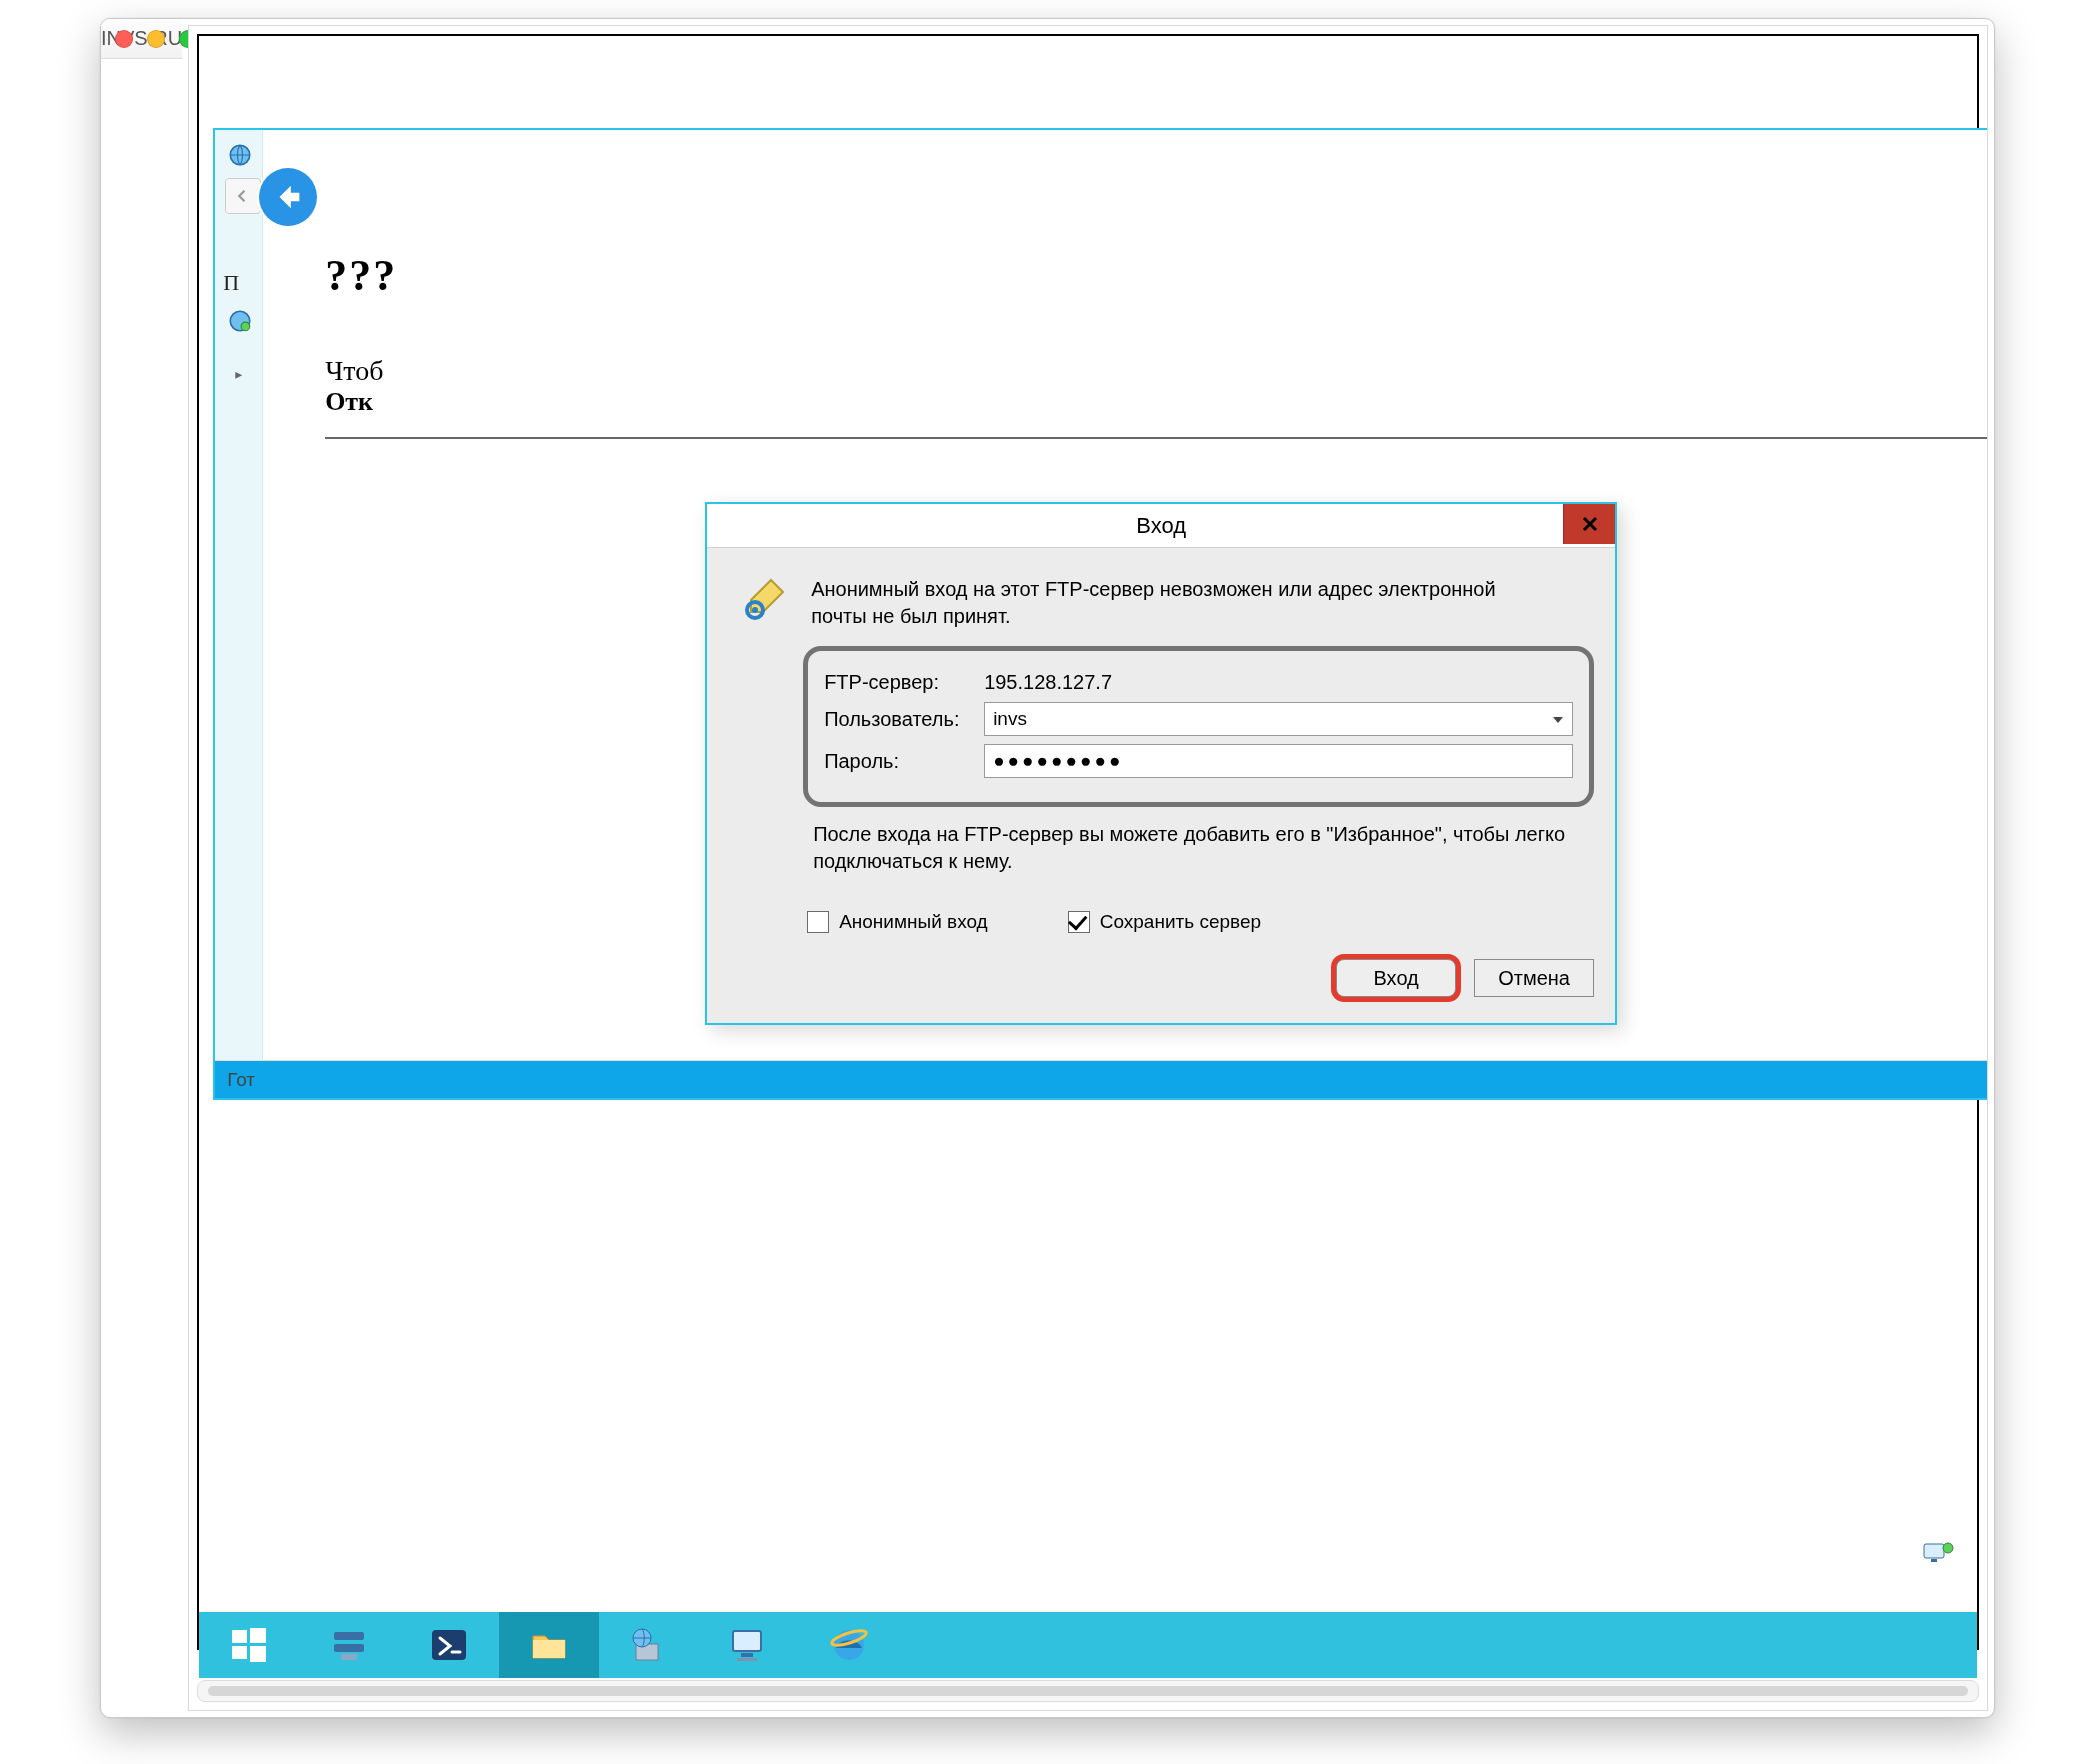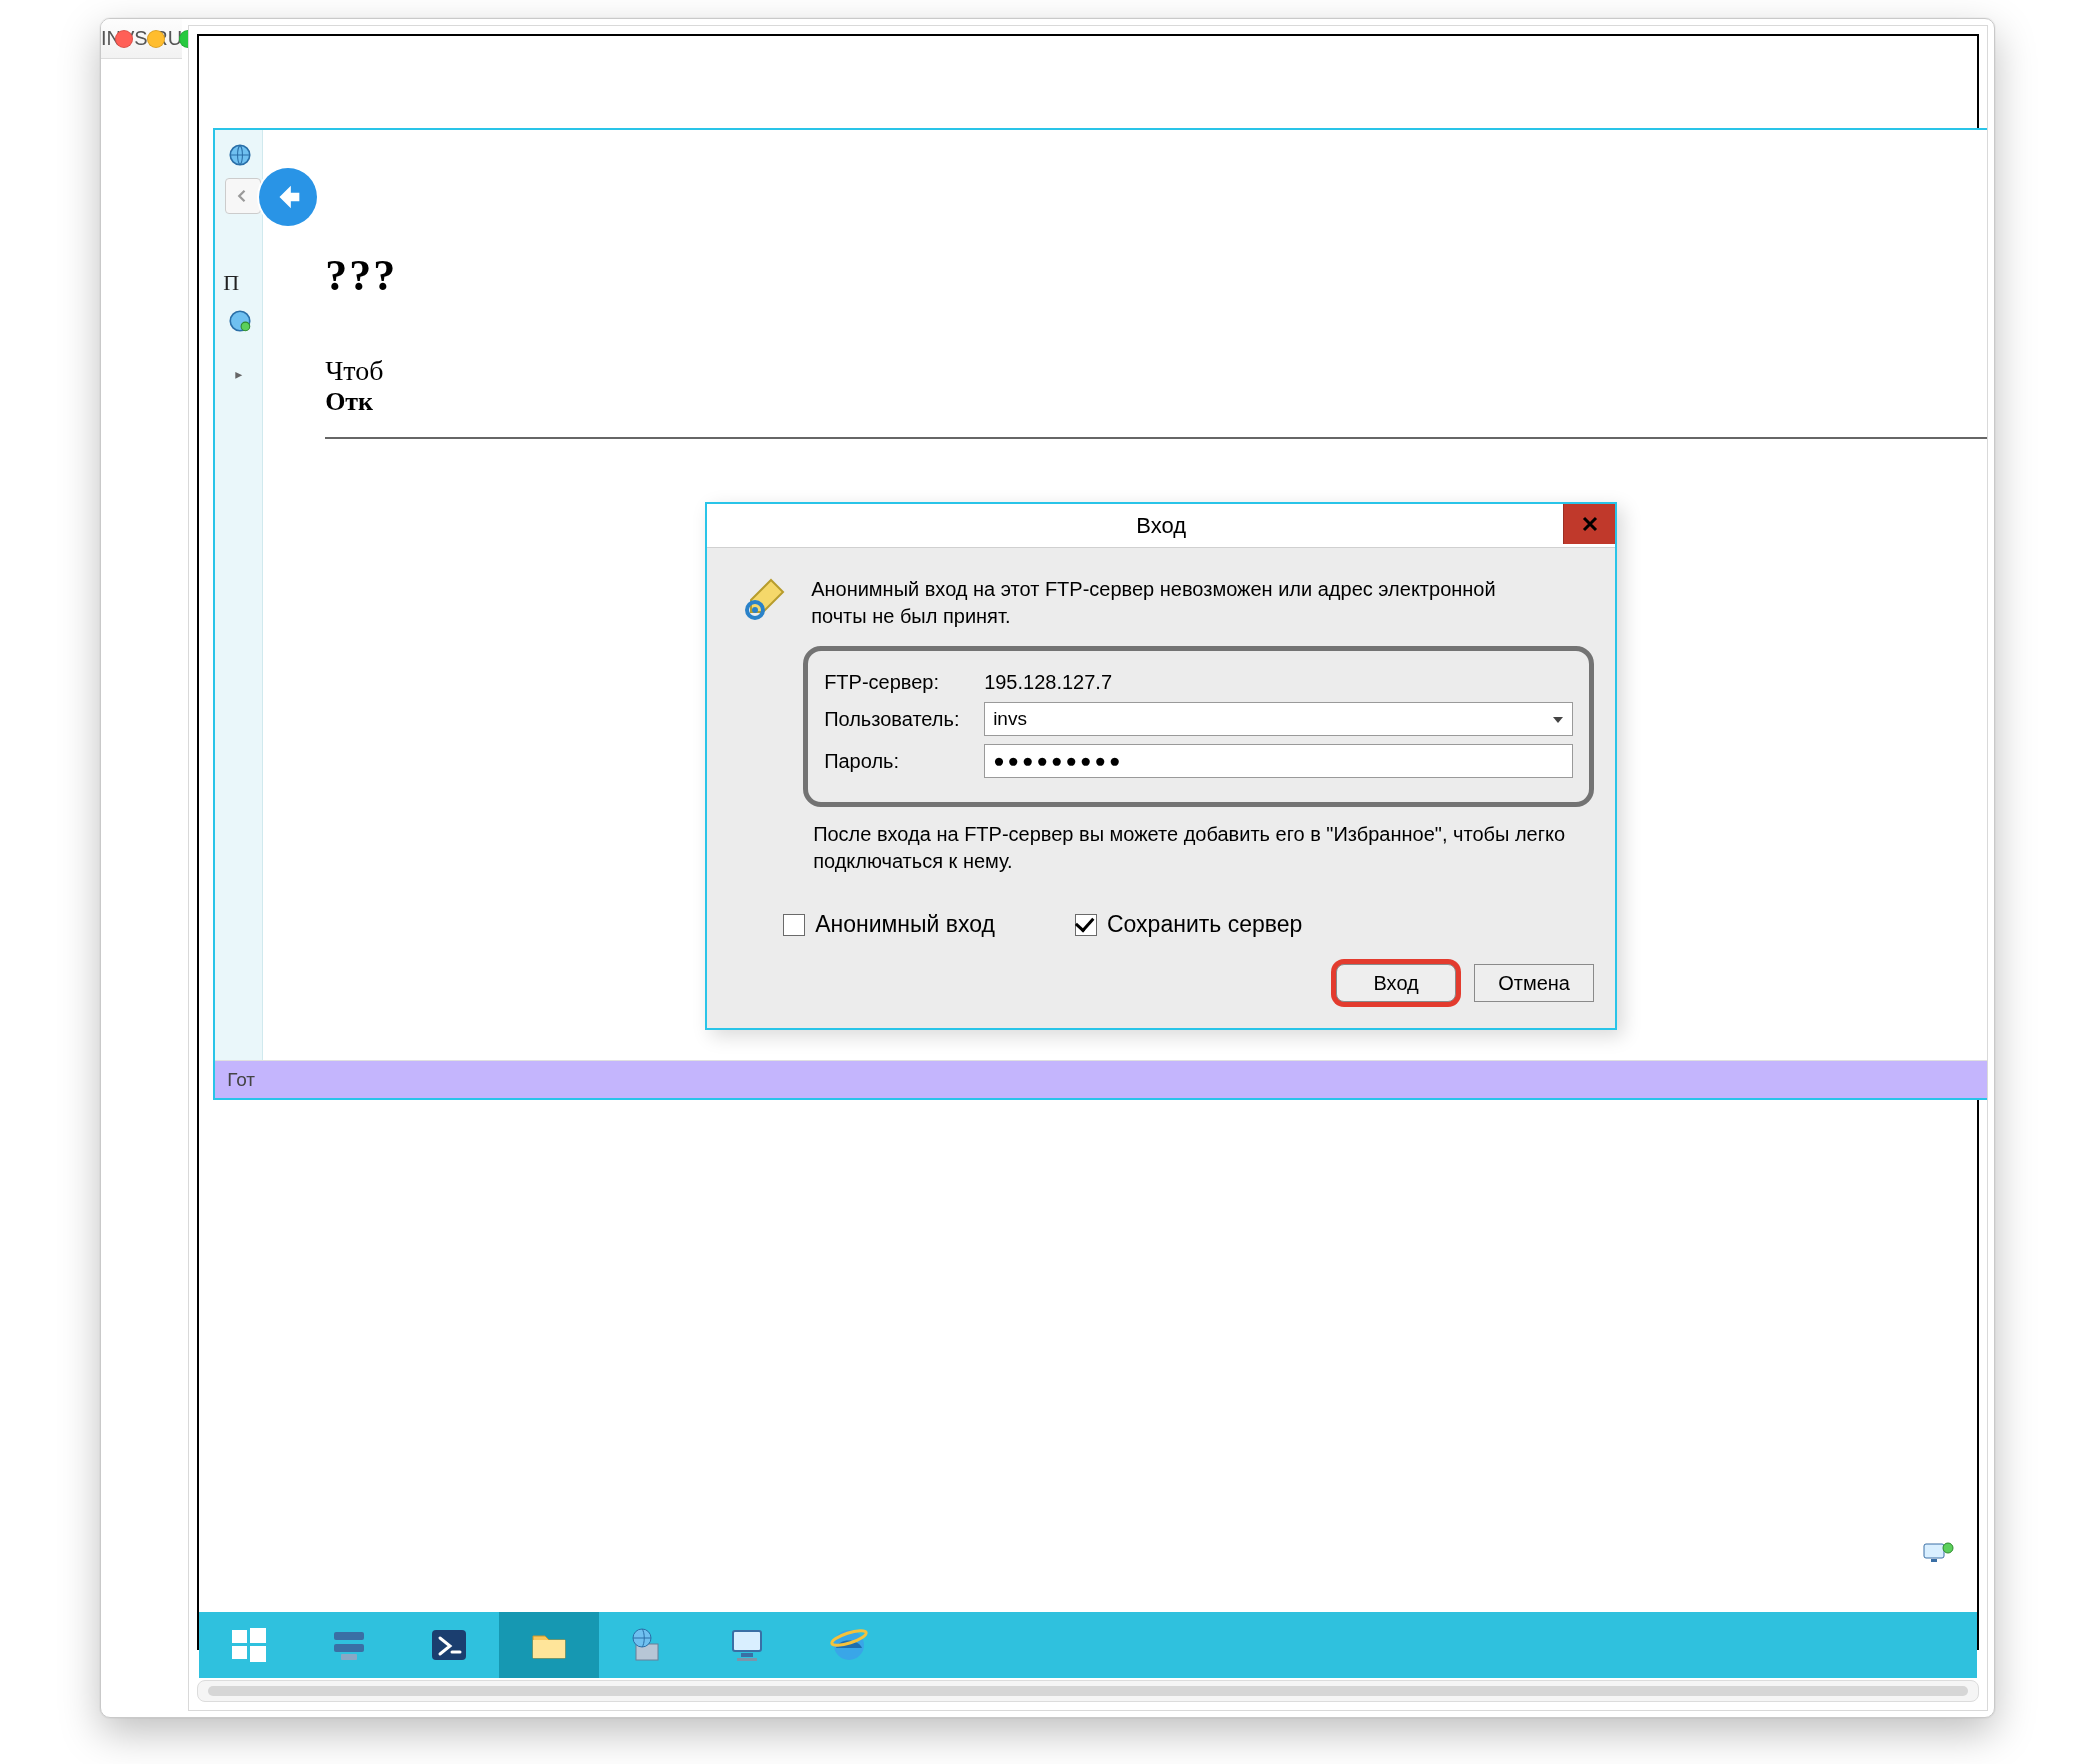--- a/index.html
+++ b/index.html
@@ -123,21 +123,21 @@
   }
   .bg-line1 { font-size: 28px; margin-top: 54px; color:#000; }
   .bg-line2 { font-size: 26px; font-weight: bold; color:#000; }
   .bg-hr { border: none; border-top: 2px solid #666; margin-top: 20px; width: 100%; }
   .bg-statusbar {
     position:absolute; left:0; right:0; bottom:0;
     height: 38px; border-top:1px solid #e0e0e0;
     display:flex; align-items:center; justify-content:space-between;
     padding: 0 12px;
     font-size: 19px; color:#444;
-    background:#c4b5fd;
+    background:#0ea5e9;
   }
   .bg-statusbar .sb-right { display:flex; align-items:center; gap:6px; }
 
   
   .dialog {
     position: absolute;
     left: 506px;
     top: 466px;
     width: 912px;
     background: #ececec;
@@ -215,23 +215,23 @@
   }
   .warn-row {
     display:flex; gap: 16px; align-items:flex-start;
     margin-top: 14px; margin-left: 34px;
   }
   .warn-icon { width: 34px; height: 34px; flex-shrink:0; }
   .warn-text { font-size: 20px; line-height: 1.4; max-width: 720px; }
 
   .checks-row {
     display:flex; gap: 80px;
-    margin-left: 42px;
+    margin-left: 66px;
     margin-top: 36px;
-    font-size: 23px;
+    font-size: 19px;
   }
   .chk { display:flex; align-items:center; gap: 10px; cursor:default; }
   .chkbox {
     width: 22px; height: 22px; border: 1px solid #6a6a6a; background:#fff;
     display:flex; align-items:center; justify-content:center;
   }
   .chkbox.checked::after {
     content:''; width:14px; height:8px;
     border-left:3px solid #000; border-bottom:3px solid #000;
     transform: rotate(-48deg) translate(1px,-2px);

